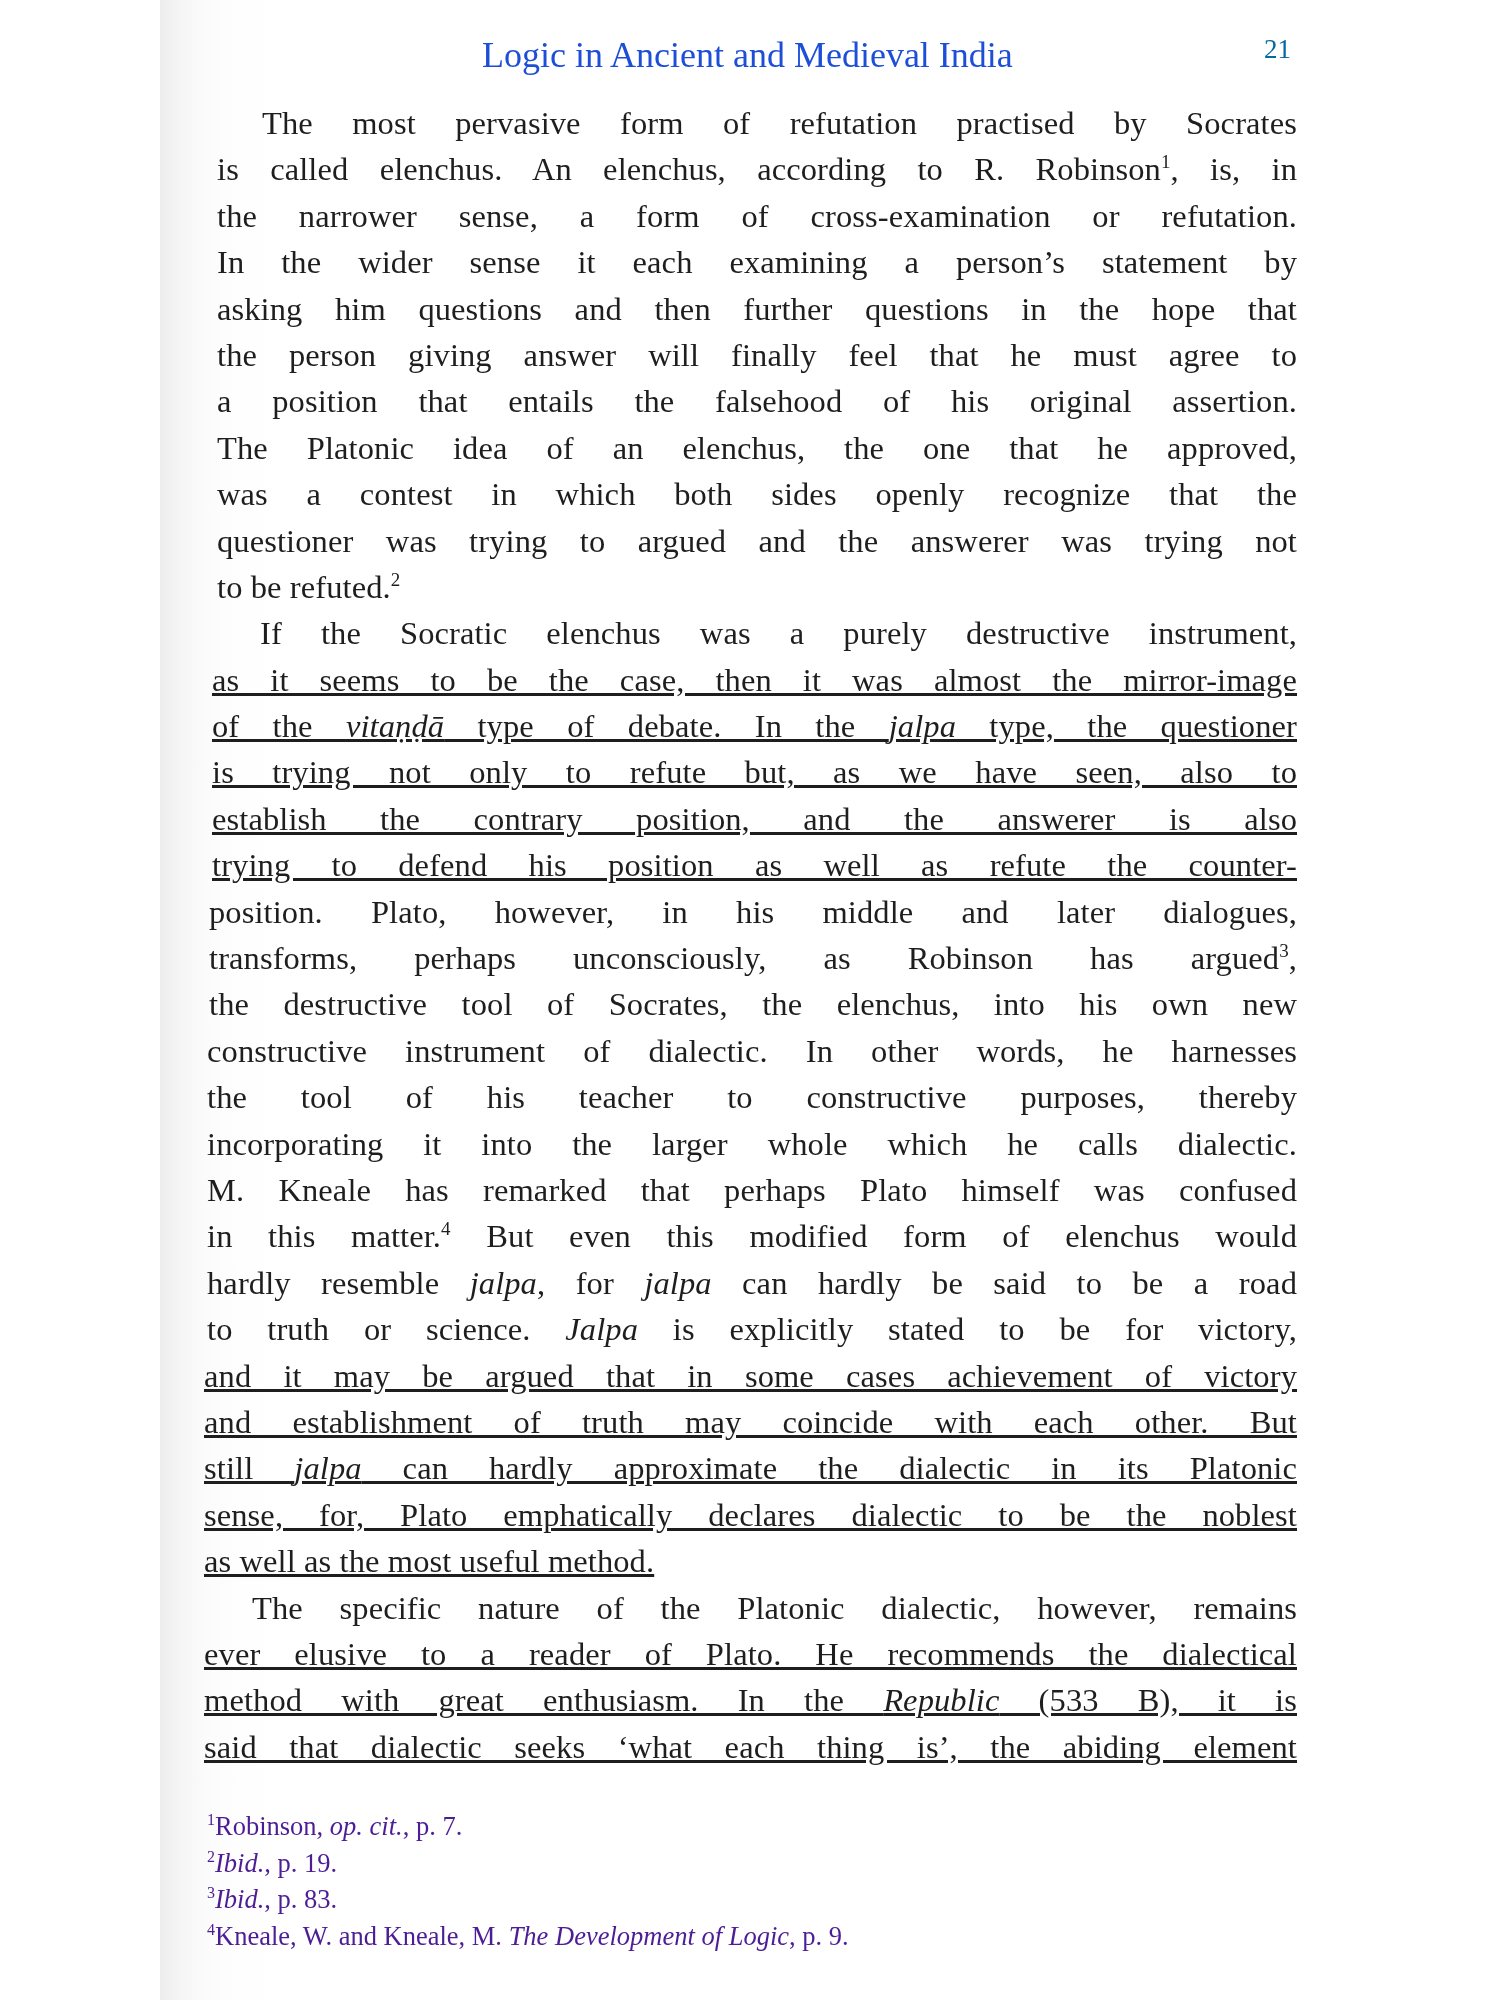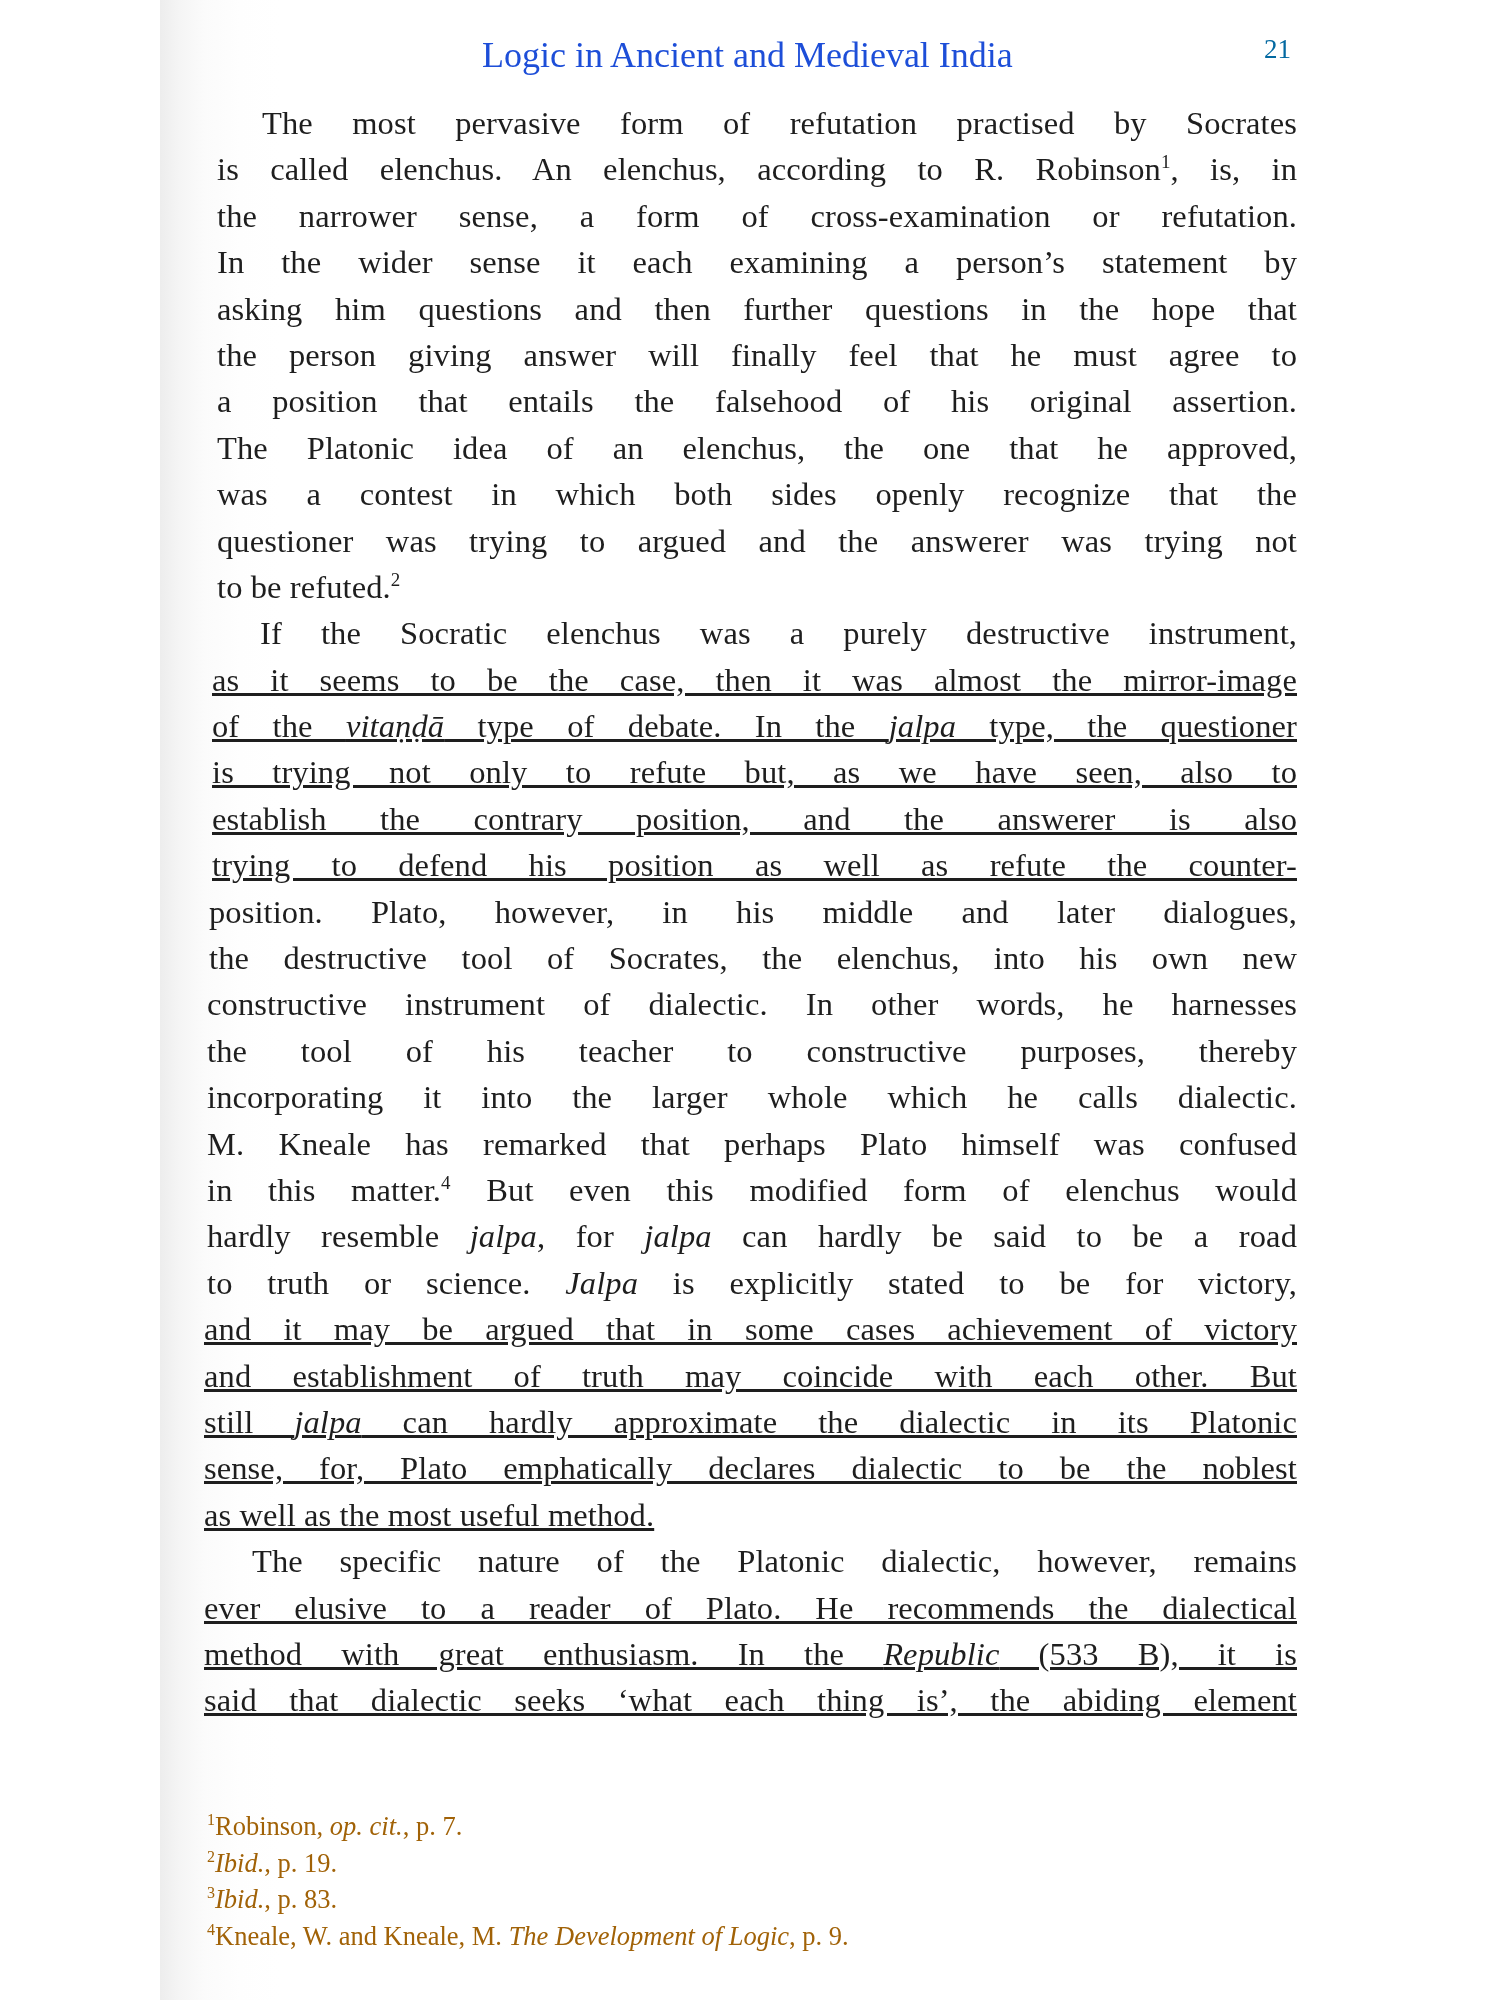--- a/index.html
+++ b/index.html
@@ -36,21 +36,21 @@
     .line.shift2 { margin-left: -5px; text-decoration: underline; }
     .line.shift3 { margin-left: -8px; }
     .line.shift4 { margin-left: -10px; }
     .line.shift5 { margin-left: -13px; text-decoration: underline; }
     i { font-style: italic; }
     sup { font-size: 19px; line-height: 0; vertical-align: 12px; }
     .footnotes {
       position: absolute; top: 1808px; left: 207px; width: 900px;
     }
     .fn {
-      font-size: 26.5px; line-height: 36.5px; height: 36.5px; white-space: nowrap; color: #a16207;
+      font-size: 26.5px; line-height: 36.5px; height: 36.5px; white-space: nowrap; color: #4c1d95;
     }
     .fn sup { font-size: 16px; vertical-align: 10px; }
   </style>
 </head>
 <body>
 
 <div class="paper"></div>
 
 <div class="running-head">Logic in Ancient and Medieval India</div>
 <div class="page-number">21</div>
@@ -67,20 +67,21 @@
   <div class="line">was a contest in which both sides openly recognize that the</div>
   <div class="line">questioner was trying to argued and the answerer was trying not</div>
   <div class="line last">to be refuted.<sup>2</sup></div>
   <div class="line indent shift1">If the Socratic elenchus was a purely destructive instrument,</div>
   <div class="line shift2">as it seems to be the case, then it was almost the mirror-image</div>
   <div class="line shift2">of the <i>vitaṇḍā</i> type of debate. In the <i>jalpa</i> type, the questioner</div>
   <div class="line shift2">is trying not only to refute but, as we have seen, also to</div>
   <div class="line shift2">establish the contrary position, and the answerer is also</div>
   <div class="line shift2">trying to defend his position as well as refute the counter-</div>
   <div class="line shift3">position. Plato, however, in his middle and later dialogues,</div>
+  <div class="line shift3">transforms, perhaps unconsciously, as Robinson has argued<sup>3</sup>,</div>
   <div class="line shift3">the destructive tool of Socrates, the elenchus, into his own new</div>
   <div class="line shift4">constructive instrument of dialectic. In other words, he harnesses</div>
   <div class="line shift4">the tool of his teacher to constructive purposes, thereby</div>
   <div class="line shift4">incorporating it into the larger whole which he calls dialectic.</div>
   <div class="line shift4">M. Kneale has remarked that perhaps Plato himself was confused</div>
   <div class="line shift4">in this matter.<sup>4</sup> But even this modified form of elenchus would</div>
   <div class="line shift4">hardly resemble <i>jalpa</i>, for <i>jalpa</i> can hardly be said to be a road</div>
   <div class="line shift4">to truth or science. <i>Jalpa</i> is explicitly stated to be for victory,</div>
   <div class="line shift5">and it may be argued that in some cases achievement of victory</div>
   <div class="line shift5">and establishment of truth may coincide with each other. But</div>

